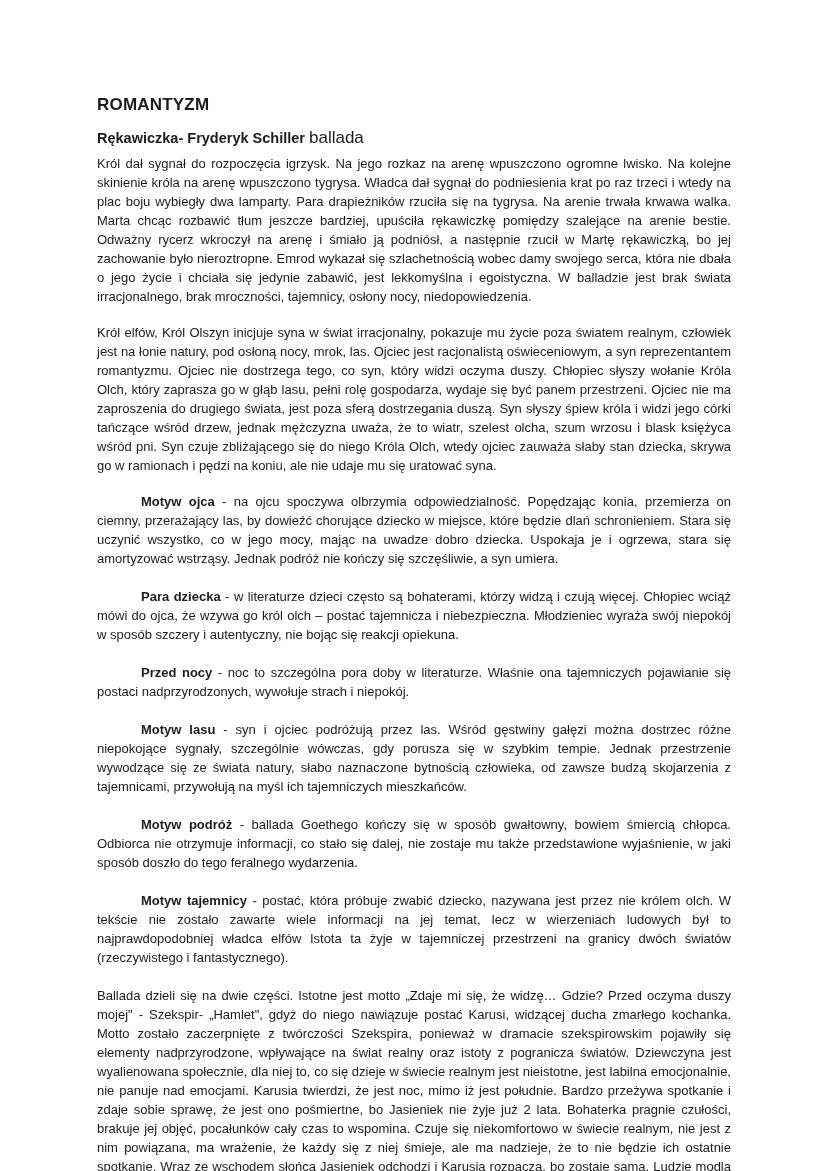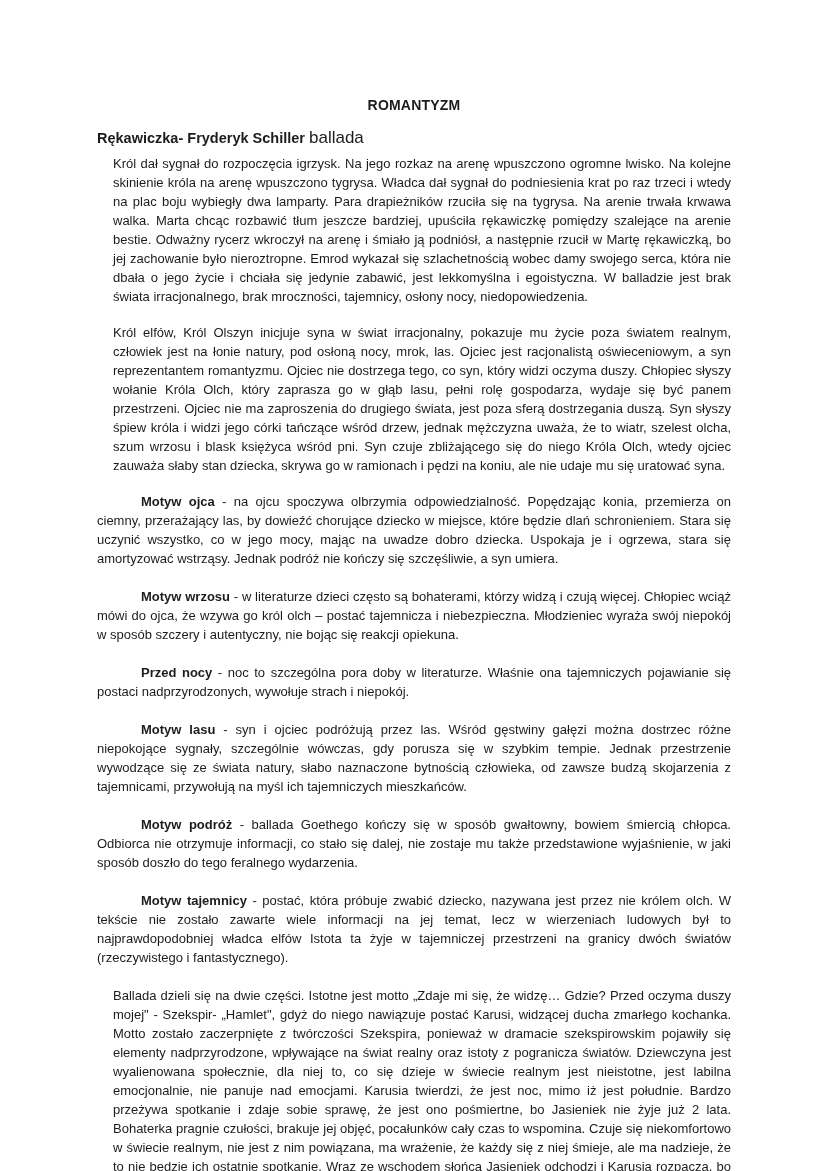--- a/index.html
+++ b/index.html
@@ -13,38 +13,38 @@
     height: 1171px;
     box-sizing: border-box;
     background: #ffffff;
     padding: 96px 97px 0 97px;
     overflow: hidden;
     font-family: "Liberation Sans", "DejaVu Sans", sans-serif;
     color: #1c1c1c;
   }
   .doc-title {
     margin: 0 0 0 0;
-    text-align: center;
-    font-size: 14px;
+    text-align: left;
+    font-size: 17px;
     font-weight: bold;
     letter-spacing: 0.2px;
     line-height: 18px;
   }
   .sec-heading {
     margin: 15px 0 7px 0;
     font-size: 14.5px;
     font-weight: bold;
     line-height: 17px;
   }
   .h-genre {
     font-weight: normal;
     font-size: 17px;
   }
   .body-par {
-    margin: 0 0 17px 16px;
+    margin: 0 0 17px 0;
     font-size: 13px;
     line-height: 19px;
     text-align: justify;
   }
   .motif {
     margin: 0 0 19px 0;
     font-size: 13px;
     line-height: 19px;
     text-align: justify;
   }
@@ -65,21 +65,21 @@
     <p class="body-par">Król dał sygnał do rozpoczęcia igrzysk. Na jego rozkaz na arenę wpuszczono ogromne lwisko. Na kolejne skinienie króla na arenę wpuszczono tygrysa. Władca dał sygnał do podniesienia krat po raz trzeci i wtedy na plac boju wybiegły dwa lamparty. Para drapieżników rzuciła się na tygrysa. Na arenie trwała krwawa walka. Marta chcąc rozbawić tłum jeszcze bardziej, upuściła rękawiczkę pomiędzy szalejące na arenie bestie. Odważny rycerz wkroczył na arenę i śmiało ją podniósł, a następnie rzucił w Martę rękawiczką, bo jej zachowanie było nieroztropne. Emrod wykazał się szlachetnością wobec damy swojego serca, która nie dbała o jego życie i chciała się jedynie zabawić, jest lekkomyślna i egoistyczna. W balladzie jest brak świata irracjonalnego, brak mroczności, tajemnicy, osłony nocy, niedopowiedzenia.</p>
   </section>
 
   <section>
     <p class="body-par">Król elfów, Król Olszyn inicjuje syna w świat irracjonalny, pokazuje mu życie poza światem realnym, człowiek jest na łonie natury, pod osłoną nocy, mrok, las. Ojciec jest racjonalistą oświeceniowym, a syn reprezentantem romantyzmu. Ojciec nie dostrzega tego, co syn, który widzi oczyma duszy. Chłopiec słyszy wołanie Króla Olch, który zaprasza go w głąb lasu, pełni rolę gospodarza, wydaje się być panem przestrzeni. Ojciec nie ma zaproszenia do drugiego świata, jest poza sferą dostrzegania duszą. Syn słyszy śpiew króla i widzi jego córki tańczące wśród drzew, jednak mężczyzna uważa, że to wiatr, szelest olcha, szum wrzosu i blask księżyca wśród pni. Syn czuje zbliżającego się do niego Króla Olch, wtedy ojciec zauważa słaby stan dziecka, skrywa go w ramionach i pędzi na koniu, ale nie udaje mu się uratować syna.</p>
   </section>
 
   <section>
     <p class="motif"><strong>Motyw ojca</strong> <span>- na ojcu spoczywa olbrzymia odpowiedzialność. Popędzając konia, przemierza on ciemny, przerażający las, by dowieźć chorujące dziecko w miejsce, które będzie dlań schronieniem. Stara się uczynić wszystko, co w jego mocy, mając na uwadze dobro dziecka. Uspokaja je i ogrzewa, stara się amortyzować wstrząsy. Jednak podróż nie kończy się szczęśliwie, a syn umiera.</span></p>
 
-    <p class="motif"><strong>Motyw wrzosu</strong> <span>- w literaturze dzieci często są bohaterami, którzy widzą i czują więcej. Chłopiec wciąż mówi do ojca, że wzywa go król olch – postać tajemnicza i niebezpieczna. Młodzieniec wyraża swój niepokój w sposób szczery i autentyczny, nie bojąc się reakcji opiekuna.</span></p>
+    <p class="motif"><strong>Para dziecka</strong> <span>- w literaturze dzieci często są bohaterami, którzy widzą i czują więcej. Chłopiec wciąż mówi do ojca, że wzywa go król olch – postać tajemnicza i niebezpieczna. Młodzieniec wyraża swój niepokój w sposób szczery i autentyczny, nie bojąc się reakcji opiekuna.</span></p>
 
     <p class="motif"><strong>Przed nocy</strong> <span>- noc to szczególna pora doby w literaturze. Właśnie ona tajemniczych pojawianie się postaci nadprzyrodzonych, wywołuje strach i niepokój.</span></p>
 
     <p class="motif"><strong>Motyw lasu</strong> <span>- syn i ojciec podróżują przez las. Wśród gęstwiny gałęzi można dostrzec różne niepokojące sygnały, szczególnie wówczas, gdy porusza się w szybkim tempie. Jednak przestrzenie wywodzące się ze świata natury, słabo naznaczone bytnością człowieka, od zawsze budzą skojarzenia z tajemnicami, przywołują na myśl ich tajemniczych mieszkańców.</span></p>
 
     <p class="motif"><strong>Motyw podróż</strong> <span>- ballada Goethego kończy się w sposób gwałtowny, bowiem śmiercią chłopca. Odbiorca nie otrzymuje informacji, co stało się dalej, nie zostaje mu także przedstawione wyjaśnienie, w jaki sposób doszło do tego feralnego wydarzenia.</span></p>
 
     <p class="motif"><strong>Motyw tajemnicy</strong> <span>- postać, która próbuje zwabić dziecko, nazywana jest przez nie królem olch. W tekście nie zostało zawarte wiele informacji na jej temat, lecz w wierzeniach ludowych był to najprawdopodobniej władca elfów Istota ta żyje w tajemniczej przestrzeni na granicy dwóch światów (rzeczywistego i fantastycznego).</span></p>
   </section>
 

